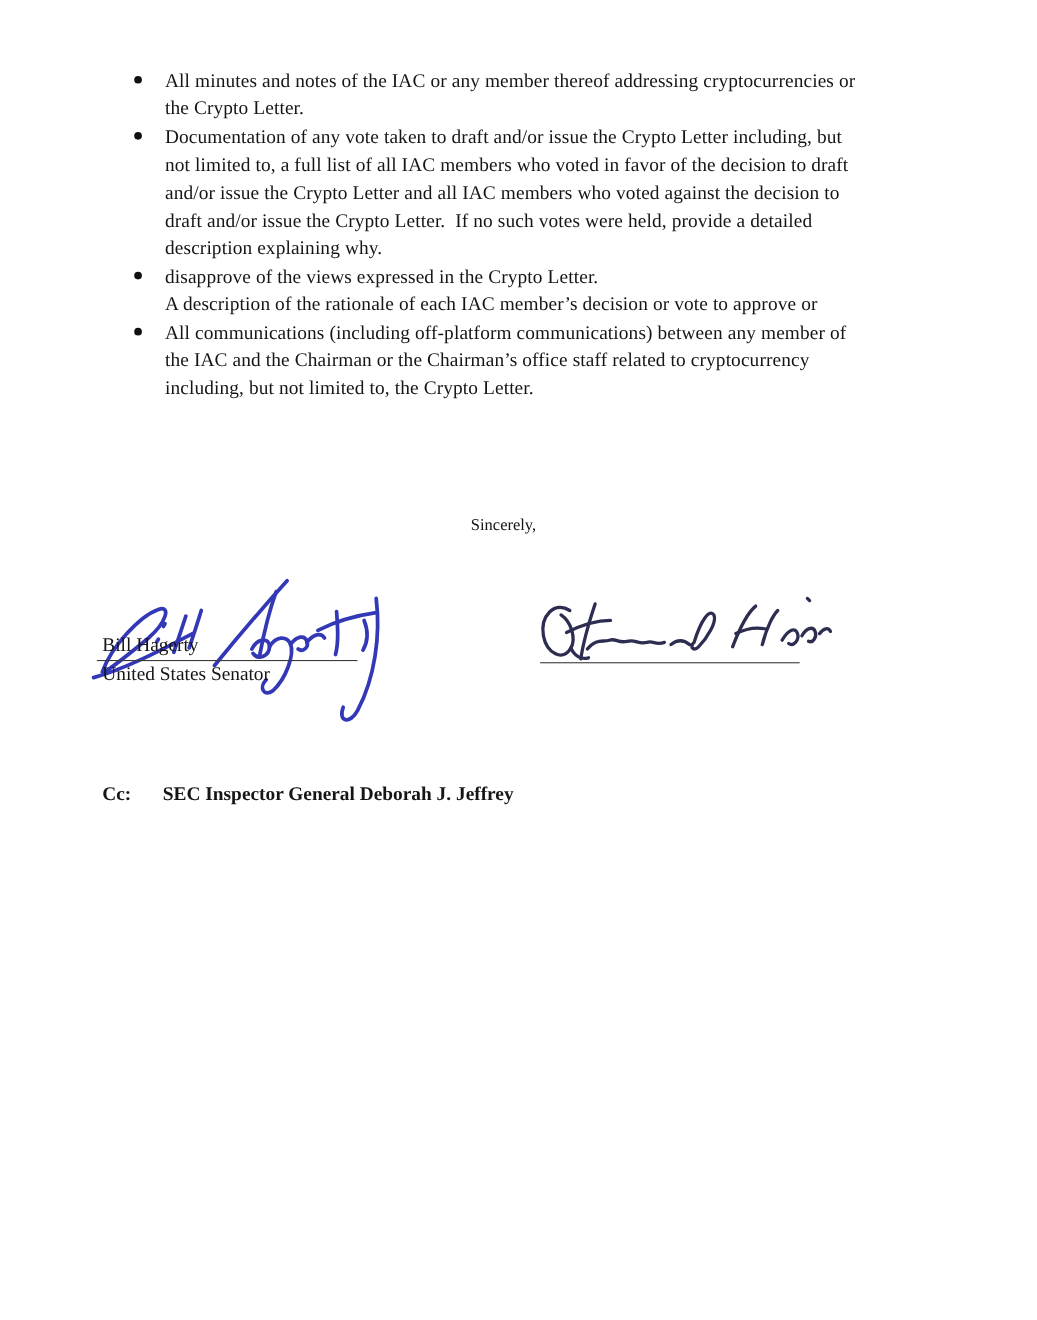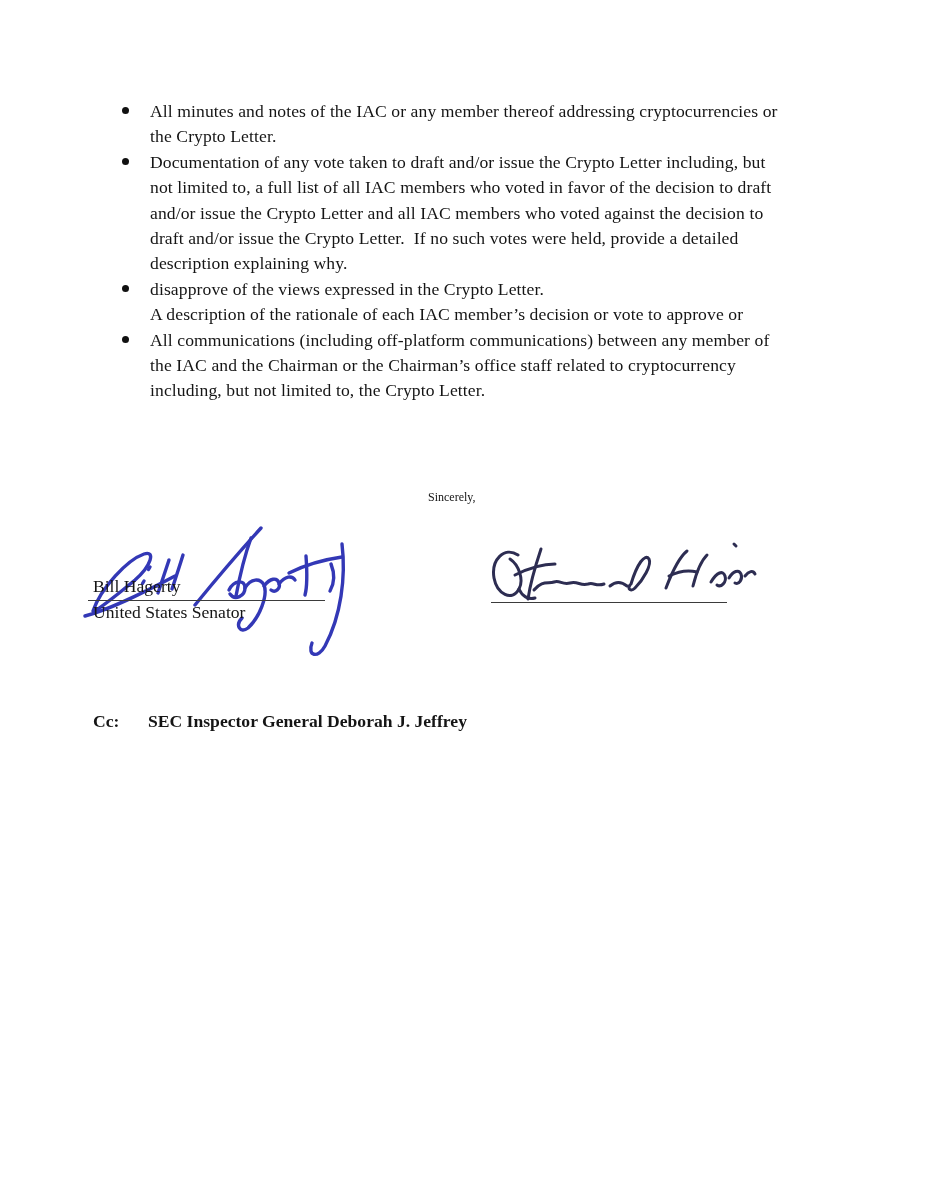--- a/index.html
+++ b/index.html
@@ -14,21 +14,20 @@
     background: #ffffff;
     overflow: hidden;
     font-family: "Liberation Serif", "DejaVu Serif", serif;
     color: #151515;
   }
   .bullet-list {
     position: absolute;
     left: 122px;
     top: 61px;
     width: 730px;
-    margin-top: 38px;
   }
   .bullet-item {
     display: flex;
     align-items: flex-start;
   }
   .bullet-marker {
     flex: 0 0 28px;
     padding-top: 8px;
   }
   .bullet-dot {
@@ -43,22 +42,22 @@
   }
   .doc-line {
     font-size: 17.6px;
     line-height: 25.4px;
     white-space: pre-wrap;
     letter-spacing: 0.1px;
   }
   .closing {
     position: absolute;
     left: 428px;
-    top: 485px;
-    font-size: 12px;
+    top: 466px;
+    font-size: 15px;
     line-height: 25.4px;
   }
   .sig-svg {
     position: absolute;
     pointer-events: none;
   }
   .sig-svg.left  { left: 83px;  top: 522px; width: 265px; height: 140px; }
   .sig-svg.right { left: 488px; top: 538px; width: 272px; height: 80px; }
   .sig-line {
     position: absolute;

